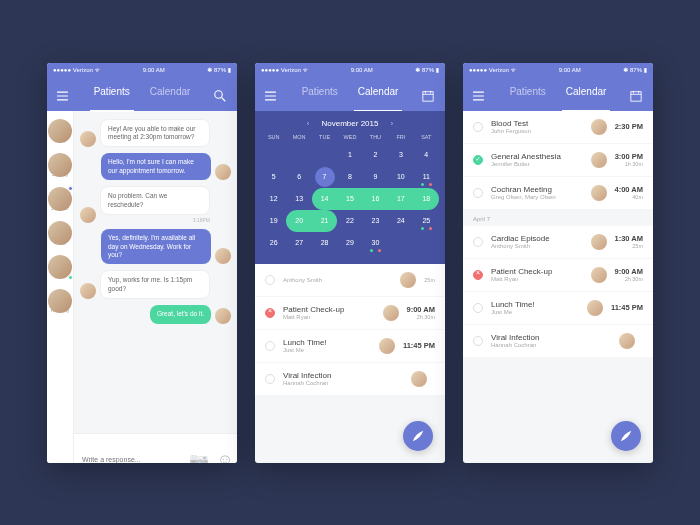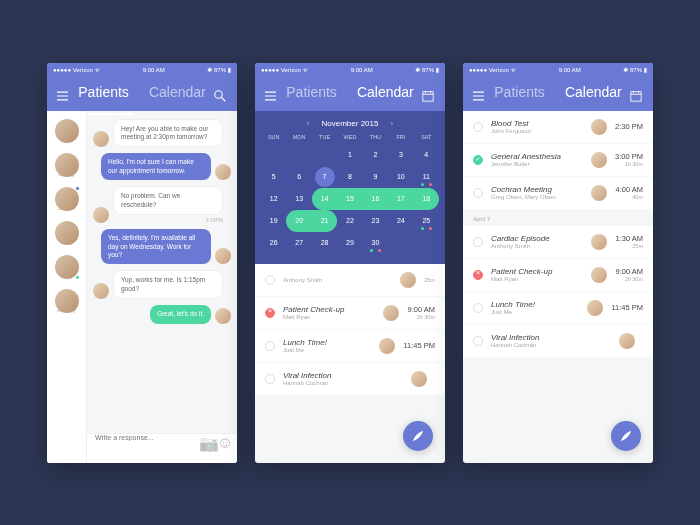--- a/index.html
+++ b/index.html
@@ -2,42 +2,42 @@
 <html><head>
 <meta charset="utf-8">
 <style>
 * { margin:0; padding:0; box-sizing:border-box; font-family:-apple-system,Helvetica,Arial,sans-serif; }
 body { background:#2d3654; width:700px; height:525px; display:flex; align-items:center; justify-content:center; gap:18px; }
 .phone { width:190px; height:400px; background:#f5f6f8; border-radius:3px; box-shadow:0 8px 30px rgba(0,0,0,.3); overflow:hidden; display:flex; flex-direction:column; position:relative; }
 .status-bar { height:14px; background:#6a79d4; color:#fff; font-size:6px; display:flex; align-items:center; justify-content:space-between; padding:0 6px; }
 .header { height:34px; background:#6a79d4; display:flex; align-items:center; justify-content:space-between; padding:0 10px; }
 .menu-icon,.search-icon,.cal-icon { width:14px; height:12px; color:#fff; }
 .menu-icon svg,.search-icon svg,.cal-icon svg{width:100%;height:100%;}
-.tabs { display:flex; gap:20px; font-size:14px; color:#fff; }
+.tabs { display:flex; gap:20px; font-size:10px; color:#fff; }
 .tab { opacity:.6; padding-bottom:4px; position:relative; }
 .tab.active { opacity:1; }
 .tab.active::after { content:''; position:absolute; left:-4px; right:-4px; bottom:-11px; height:2px; background:#fff; }
 .content { flex:1; overflow:hidden; position:relative; }
 
 .chat-wrap { display:flex; height:100%; }
 .avatars { width:40px; background:#fff; display:flex; flex-direction:column; align-items:center; padding-top:8px; gap:10px; border-right:1px solid #eee; }
 .av { width:24px; height:24px; border-radius:50%; background:linear-gradient(135deg,#d8c4a8,#b89070); position:relative; }
 .av-label { font-size:5px; color:#999; margin-top:-6px; }
 .dot-green { width:5px;height:5px;background:#4cd6a0;border-radius:50%;position:absolute;right:-1px;bottom:-1px;border:1px solid #fff;}
 .dot-blue { width:5px;height:5px;background:#6a79d4;border-radius:50%;position:absolute;right:-1px;top:-1px;border:1px solid #fff;}
 .messages { flex:1; padding:8px 6px; display:flex; flex-direction:column; gap:6px; overflow:hidden; }
 .msg-row { display:flex; align-items:flex-end; gap:4px; }
 .msg-row.me { flex-direction:row-reverse; }
 .bubble { max-width:110px; padding:5px 7px; border-radius:8px; font-size:6.5px; line-height:1.3; }
 .bubble.other { background:#fff; color:#666; border:1px solid #eee; }
 .bubble.me { background:#6a79d4; color:#fff; }
 .bubble.green { background:#4cd6a0; color:#fff; }
 .msg-av { width:16px;height:16px;border-radius:50%;background:linear-gradient(135deg,#e8d4b8,#c8a080);flex-shrink:0;}
 .ts { font-size:5px; color:#bbb; text-align:right; margin-top:2px; }
-.input-bar { height:30px; background:#fff; border-top:1px solid #eee; display:flex; align-items:flex-start; padding:0 8px; gap:6px; }
+.input-bar { height:30px; background:#fff; border-top:1px solid #eee; display:flex; align-items:flex-end; padding:0 8px; gap:16px; }
 .input-bar input { flex:1; border:none; font-size:7px; color:#999; outline:none; }
 .input-icon { width:12px;height:12px;opacity:.3; }
 
 .cal-panel { background:#4651a0; color:#fff; padding:8px 6px 10px; }
 .cal-nav { display:flex; align-items:center; justify-content:center; gap:12px; font-size:8px; margin-bottom:6px; }
 .chev { opacity:.6; font-size:8px; }
 .dow { display:grid; grid-template-columns:repeat(7,1fr); font-size:5.5px; opacity:.7; text-align:center; margin-bottom:4px; }
 .grid { display:grid; grid-template-columns:repeat(7,1fr); gap:0; font-size:7px; text-align:center; }
 .cell { height:22px; display:flex; align-items:center; justify-content:center; position:relative; }
 .cell.sel { background:#6a79d4; border-radius:50%; width:20px;height:20px;margin:auto; }
@@ -47,25 +47,25 @@
 .cell .d1,.cell .d2 { position:absolute; bottom:2px; width:3px;height:3px;border-radius:50%; }
 .cell .d1{background:#4cd6a0;left:7px;} .cell .d2{background:#f27070;right:7px;}
 .events { background:#f5f6f8; }
 .ev-row { background:#fff; margin-bottom:1px; padding:8px 10px; display:flex; align-items:center; gap:8px; }
 .ev-stat { width:10px;height:10px;border:1px solid #ddd;border-radius:50%;flex-shrink:0; }
 .ev-stat.done{background:#4cd6a0;border-color:#4cd6a0;position:relative;}
 .ev-stat.done::after{content:'✓';color:#fff;font-size:6px;position:absolute;left:1.5px;top:-1px;}
 .ev-stat.cancel{background:#f27070;border-color:#f27070;position:relative;}
 .ev-stat.cancel::after{content:'×';color:#fff;font-size:7px;position:absolute;left:2px;top:-2px;}
 .ev-main { flex:1; }
-.ev-title { font-size:8px; color:#444;font-style:italic; }
+.ev-title { font-size:8px; color:#444; }
 .ev-sub { font-size:6px; color:#aaa; }
 .ev-av { width:16px;height:16px;border-radius:50%;background:linear-gradient(135deg,#e8d4b8,#c8a080);}
 .ev-time { text-align:right; }
-.ev-t1 { font-size:7.5px; color:#444; }
+.ev-t1 { font-size:7.5px; color:#444;font-weight:bold; }
 .ev-t2 { font-size:5.5px; color:#aaa; }
 .sec-head { font-size:6px; color:#aaa; padding:6px 10px 4px; }
 .fab { position:absolute; right:12px; bottom:12px; width:30px;height:30px;border-radius:50%;background:#6a79d4;display:flex;align-items:center;justify-content:center;color:#fff;box-shadow:0 2px 8px rgba(0,0,0,.2);}
 </style>
 </head>
 <body>
 
 <div class="phone">
   <div class="status-bar">
     <span>●●●●● <span>Verizon</span> ᯤ</span>

